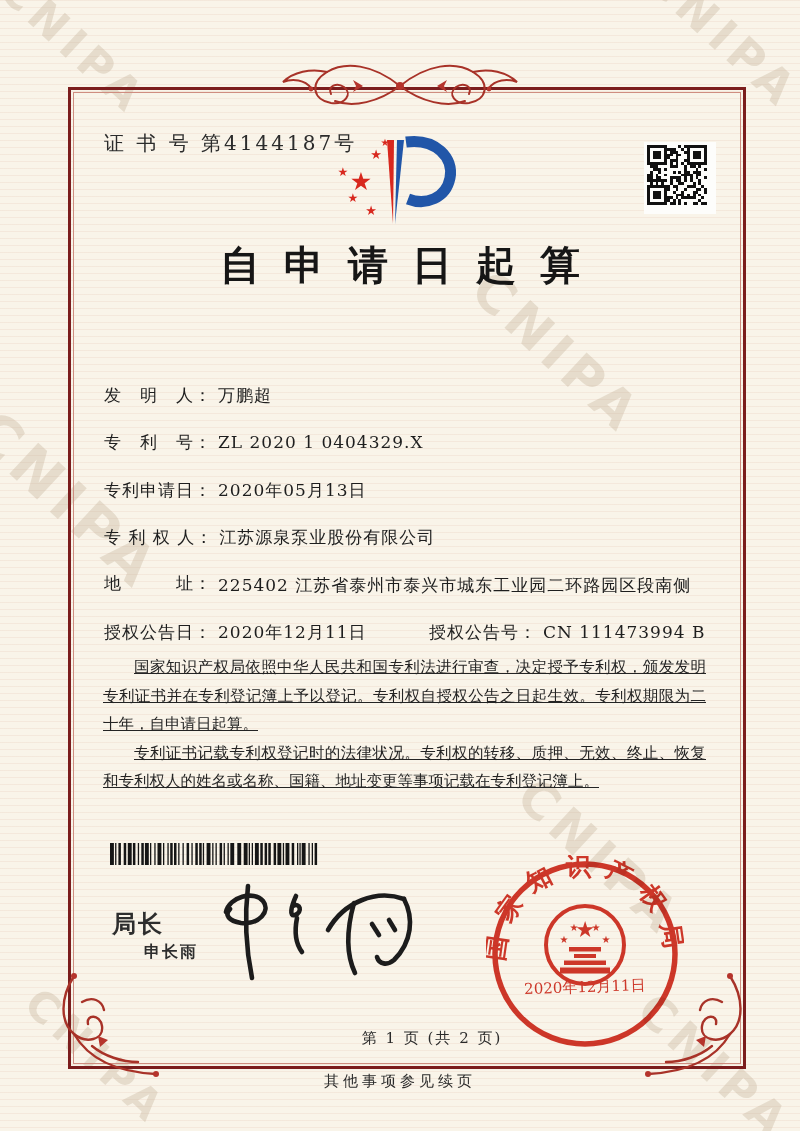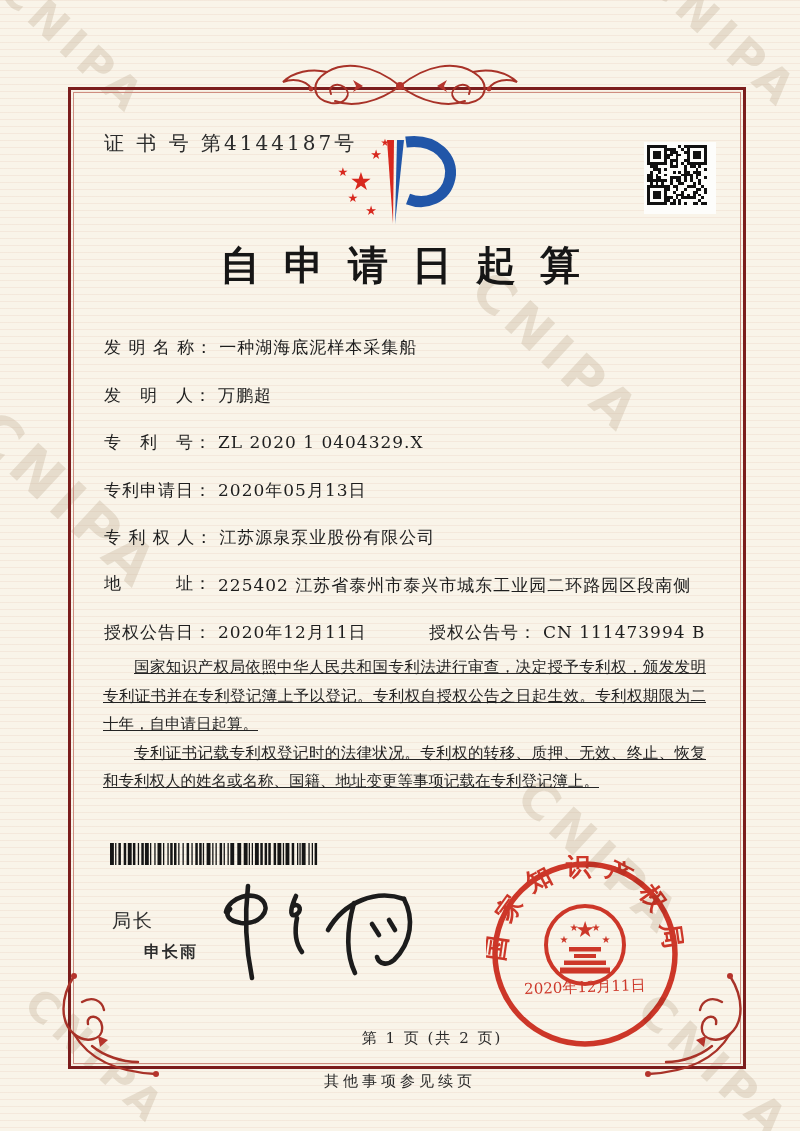--- a/index.html
+++ b/index.html
@@ -18,21 +18,21 @@
          letter-spacing:24px;text-indent:24px;color:#161616;}
   .row{position:absolute;left:104px;font-size:17px;letter-spacing:1px;color:#1e1e1e;white-space:nowrap;}
   .row .lab{display:inline-block;}
   .row .val{margin-left:6px;}
   .row .val.wrap{display:inline-block;white-space:normal;width:498px;vertical-align:top;line-height:27px;}
   .pair2{margin-left:56px;}
   .paras{position:absolute;left:103px;top:653px;width:603px;font-size:15.5px;line-height:28.5px;
          text-align:justify;color:#242424;}
   .paras p{margin:0;text-indent:2em;text-decoration:underline;}
   .barcode{position:absolute;left:110px;top:843px;}
-  .sig-title{position:absolute;left:112px;top:908px;font-size:19px;font-weight:normal;letter-spacing:2px;color:#2d2d2d;}
+  .sig-title{position:absolute;left:112px;top:908px;font-size:24px;font-weight:bold;letter-spacing:2px;color:#2d2d2d;}
   .sig-name{position:absolute;left:124px;top:942px;font-size:16px;font-weight:bold;letter-spacing:2px;color:#2d2d2d;margin-left:20px;}
   .sig-svg{position:absolute;left:196px;top:876px;}
   .seal{position:absolute;left:486px;top:855px;mix-blend-mode:multiply;opacity:.93;}
   .page-info{position:absolute;left:68px;width:672px;top:1029px;text-align:center;font-size:15px;letter-spacing:2px;color:#2a2a2a;padding-left:28px;}
   .cont-note{position:absolute;left:0;right:0;top:1072px;text-align:center;font-size:15px;letter-spacing:4px;color:#2a2a2a;}
   svg{display:block;}
 </style>
 </head>
 <body>
 
@@ -347,23 +347,20 @@
         <rect x="13" y="20" width="1" height="1"></rect>
         <rect x="16" y="20" width="1" height="1"></rect>
         <rect x="17" y="20" width="1" height="1"></rect>
         <rect x="19" y="20" width="1" height="1"></rect>
         <rect x="20" y="20" width="1" height="1"></rect>
       </svg>
   </div>
 
   <div class="title">自申请日起算</div>
 
-  <div class="row" style="top:336px">
-    <span class="lab">发 明 名 称：</span><span class="val">一种湖海底泥样本采集船</span>
-  </div>
   <div class="row" style="top:384px">
     <span class="lab">发　明　人：</span><span class="val">万鹏超</span>
   </div>
   <div class="row" style="top:431px">
     <span class="lab">专　利　号：</span><span class="val">ZL 2020 1 0404329.X</span>
   </div>
   <div class="row" style="top:479px">
     <span class="lab">专利申请日：</span><span class="val">2020年05月13日</span>
   </div>
   <div class="row" style="top:526px">

